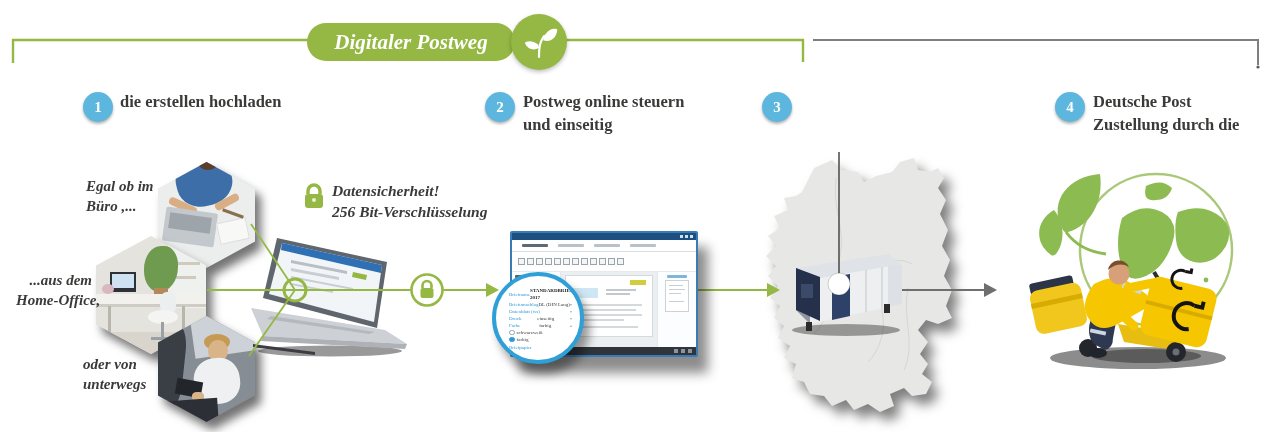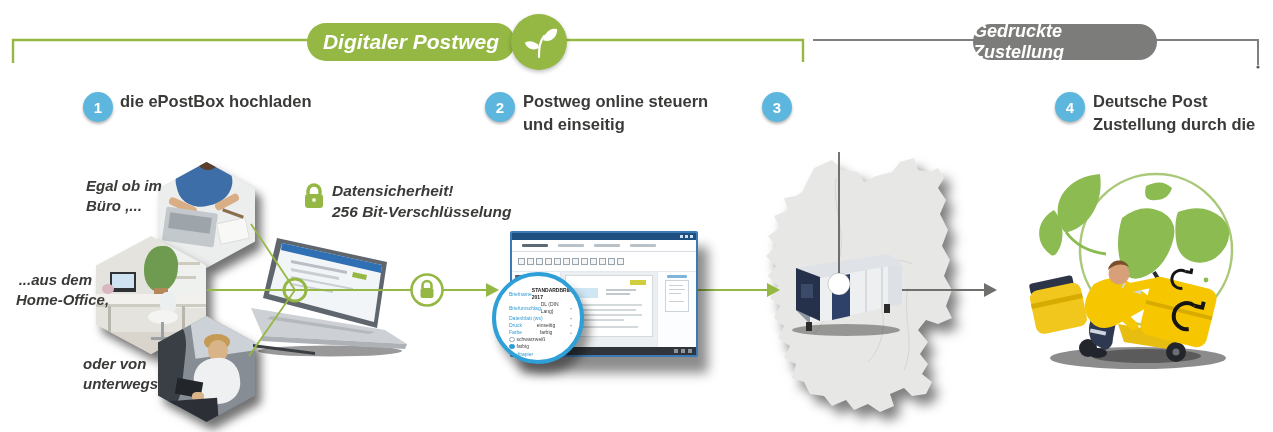--- a/index.html
+++ b/index.html
@@ -1,17 +1,17 @@
 <!DOCTYPE html>
 <html><head>
 <meta charset="utf-8">
 <style>
   html,body{margin:0;padding:0;background:#fff;}
   .canvas{position:relative;width:1273px;height:432px;background:#fff;overflow:hidden;
-          font-family:Liberation Sans, sans-serif;}
+          font-family:Liberation Serif, serif;}
   .abs{position:absolute;}
   
   .pill{position:absolute;display:flex;align-items:center;justify-content:center;
         color:#fff;font-weight:bold;font-style:italic;border-radius:20px;z-index:6;}
   .pill-green{background:#94b843;}
   .pill-gray{background:#7c7c7a;}
   .leaf-badge{position:absolute;border-radius:50%;background:#94b843;z-index:7;
               display:flex;align-items:center;justify-content:center;
               box-shadow:0 2px 4px rgba(0,0,0,.25);}
   
@@ -95,29 +95,26 @@
   <div class="pill pill-green" style="left:307px;top:23px;width:208px;height:38px;font-size:21px;">
     <span>Digitaler Postweg</span>
   </div>
   <div class="leaf-badge" style="left:511px;top:14px;width:56px;height:56px;">
     <svg width="40" height="40" viewBox="0 0 48 48">
       <path d="M24,42 C24,30 25,24 30,17" fill="none" stroke="#fff" stroke-width="2.6" stroke-linecap="round"></path>
       <path d="M30,17 C36,7 44,7 46,9 C45,20 37,25 29,22 Z" fill="#fff"></path>
       <path d="M23,27 C15,21 9,23 7,25 C10,33 18,35 24,31 Z" fill="#fff"></path>
     </svg>
   </div>
-  <div class="pill pill-gray" style="left:973px;top:24px;width:184px;height:36px;font-size:18px;">
-    <span>Gedruckte Zustellung</span>
-  </div>
 
   <div class="stepnum" style="left:83px;top:92px;">
     <span>1</span>
     </div>
   <div class="steptext" style="left:120px;top:90px;">
-    <div>die ePostBox hochladen</div>
+    <div>die erstellen hochladen</div>
   </div>
 
   <div class="stepnum" style="left:485px;top:92px;">
     <span>2</span>
     </div>
   <div class="steptext" style="left:523px;top:90px;">
     <div>Postweg online steuern</div>
     <div>und einseitig</div>
   </div>
 

